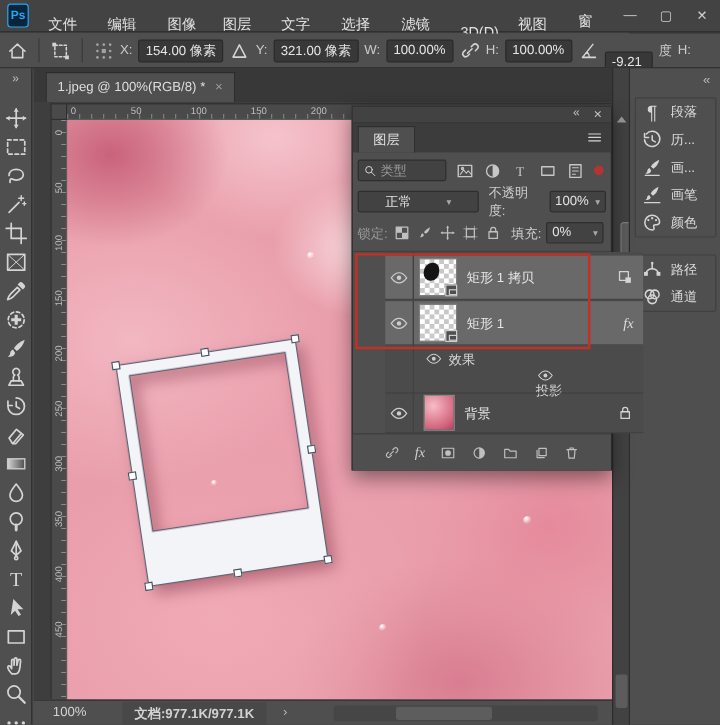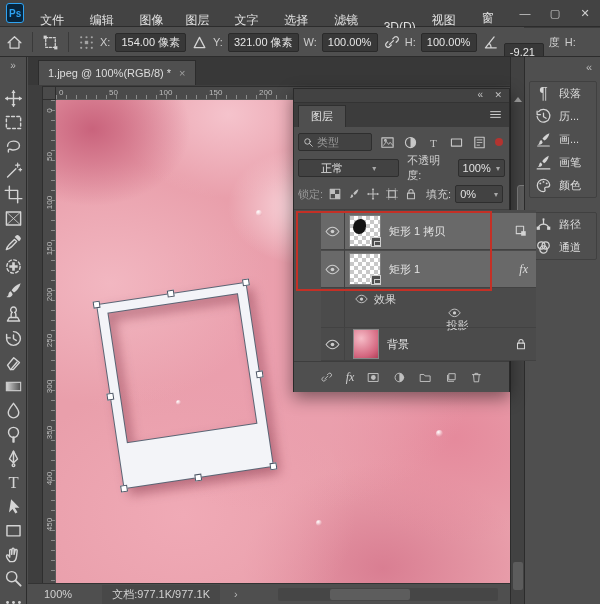--- a/index.html
+++ b/index.html
@@ -85,21 +85,21 @@
 
   #vscroll { position:absolute; left:510px; top:57px; width:14px; height:547px; background:#424242; border-left:1px solid #2c2c2c; }
   #vscroll .up-arrow { position:absolute; left:3px; top:40px; width:0; height:0;
     border-left:4px solid transparent; border-right:4px solid transparent; border-bottom:5px solid #9a9a9a; }
   #vscroll .thumb { position:absolute; left:2px; top:128px; width:10px; height:160px; background:#5c5c5c; border-radius:3px; }
   #vscroll .thumb2 { position:absolute; left:2px; top:505px; width:10px; height:28px; background:#5c5c5c; border-radius:2px; }
 
   #statusbar { position:absolute; left:28px; top:583px; width:482px; height:21px;
     background:#4f4f4f; border-top:1px solid #333; display:flex; align-items:center; font-size:11px; color:#d2d2d2; }
   #status-zoom { margin-left:16px; }
-  #status-doc { margin-left:30px; background:#484848; padding:2px 10px; }
+  #status-doc { margin-left:30px; background:#484848; padding:2px 10px;font-weight:bold; }
   #status-arrow { margin-left:14px; color:#b8b8b8; }
   #hscroll-track { position:absolute; left:250px; top:4px; width:220px; height:13px; background:#464646; border-radius:2px; }
   #hscroll-thumb { position:absolute; left:52px; top:1px; width:80px; height:11px; background:#5d5d5d; border-radius:2px; }
 
   
   #rightdock { position:absolute; left:524px; top:57px; width:76px; height:547px; background:#4f4f4f; border-left:1px solid #2c2c2c; }
   #dock-collapse { position:absolute; right:8px; top:4px; color:#bbb; font-size:11px; }
   #dock-list { position:absolute; left:4px; top:24px; width:68px; }
   .dock-group1 { border:1px solid #404040; border-radius:2px; }
   .dock-item { display:flex; align-items:center; gap:7px; height:23px; padding-left:5px; }

